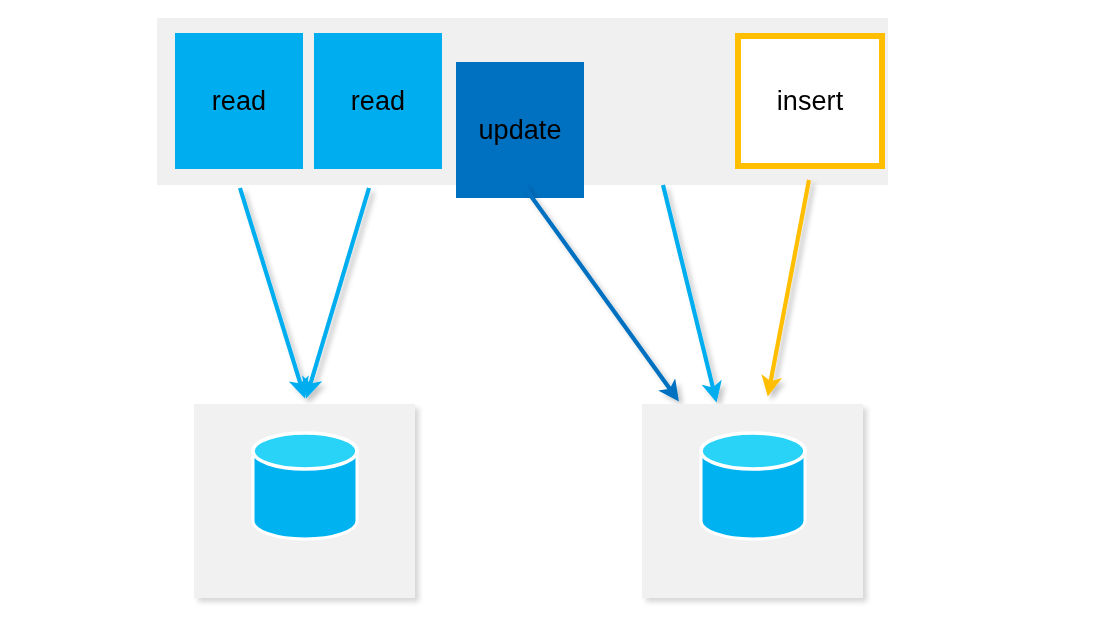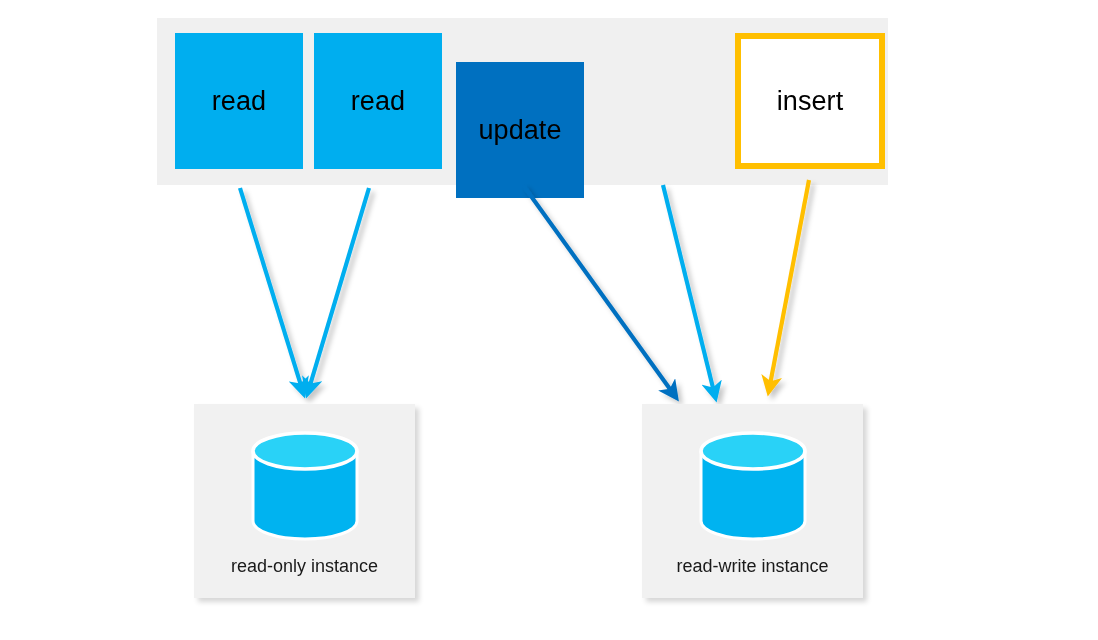--- a/index.html
+++ b/index.html
@@ -146,27 +146,25 @@
   </svg>
 
   <div class="instance-card card-left">
     <div class="db-wrap">
       <svg viewBox="0 0 112 112" width="112" height="112" xmlns="http://www.w3.org/2000/svg">
         <path d="M4,21 L4,91 A52,18 0 0 0 108,91 L108,21 Z" fill="#00B3F0"></path>
         <ellipse cx="56" cy="21" rx="52" ry="18" fill="#29D2F7" stroke="#ffffff" stroke-width="3.5"></ellipse>
         <path d="M4,21 L4,91 A52,18 0 0 0 108,91 L108,21" fill="none" stroke="#ffffff" stroke-width="3"></path>
       </svg>
     </div>
-    <div class="db-label">read-only instance</div>
   </div>
 
   <div class="instance-card card-right">
     <div class="db-wrap">
       <svg viewBox="0 0 112 112" width="112" height="112" xmlns="http://www.w3.org/2000/svg">
         <path d="M4,21 L4,91 A52,18 0 0 0 108,91 L108,21 Z" fill="#00B3F0"></path>
         <ellipse cx="56" cy="21" rx="52" ry="18" fill="#29D2F7" stroke="#ffffff" stroke-width="3.5"></ellipse>
         <path d="M4,21 L4,91 A52,18 0 0 0 108,91 L108,21" fill="none" stroke="#ffffff" stroke-width="3"></path>
       </svg>
     </div>
-    <div class="db-label">read-write instance</div>
   </div>
 
 </div>
 
 </body></html>

